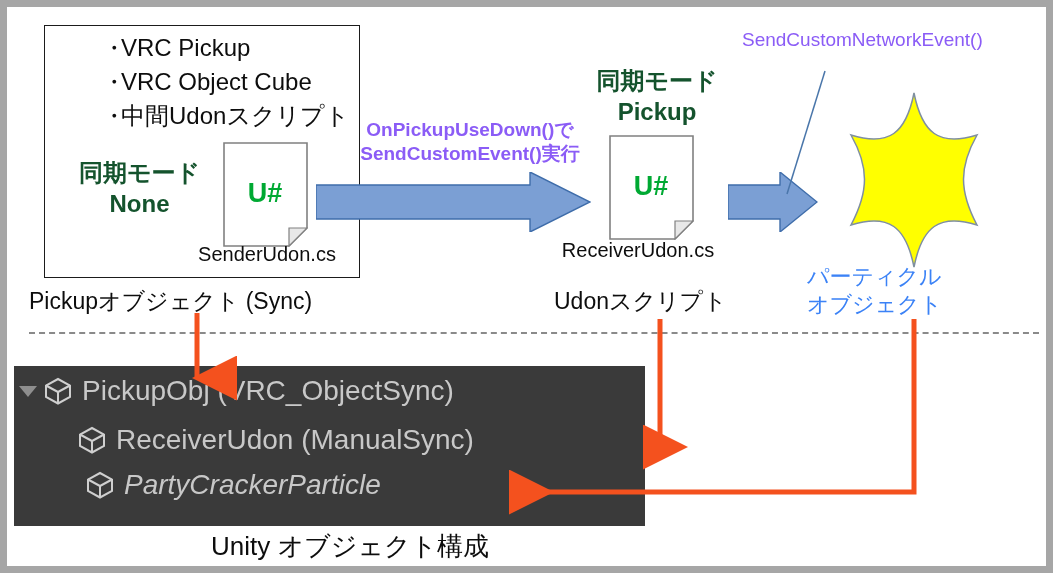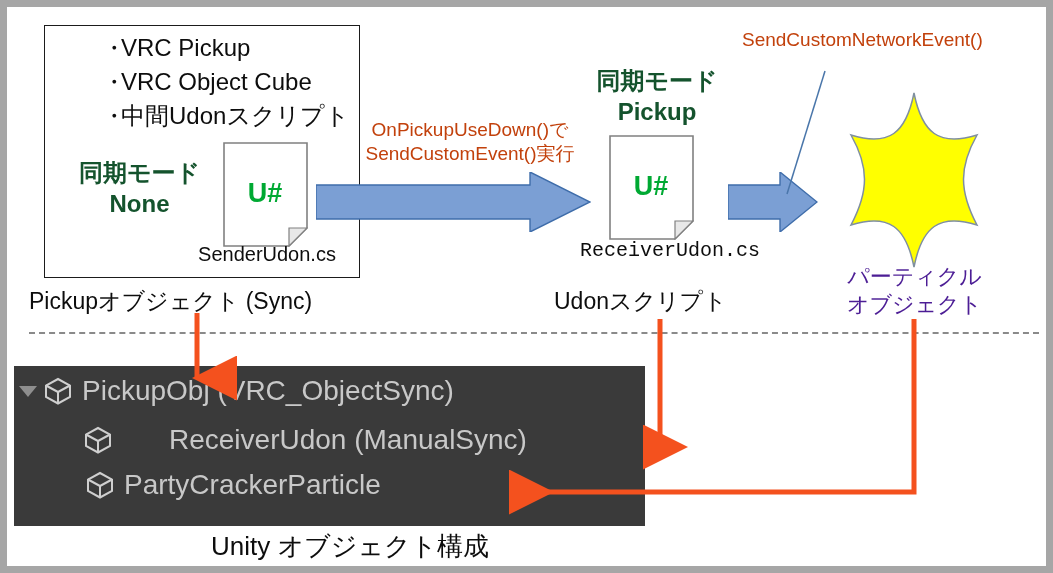--- a/index.html
+++ b/index.html
@@ -39,44 +39,44 @@
 
   
   .doc-icon{width:85px;height:105px;}
   .doc-icon svg{display:block;}
   .doc-caption{
     font-size:20px;color:#0d0d0d;text-align:center;white-space:nowrap;
   }
   #sender-doc{left:216px;top:135px;}
   #sender-caption{left:150px;top:236px;width:220px;}
   #receiver-doc{left:602px;top:128px;}
-  #receiver-caption{left:548px;top:232px;width:230px;font-family:Liberation Mono, monospace;}
+  #receiver-caption{left:516px;top:232px;width:230px;}
 
   
   .blue-arrow svg{display:block;}
   #arrow-sender-receiver{left:309px;top:165px;}
   #arrow-receiver-particle{left:721px;top:165px;}
 
   
   .anno{
-    font-size:19px;line-height:24px;color:#c2410c;
+    font-size:19px;line-height:24px;color:#8b5cf6;
     text-align:center;white-space:nowrap;
   }
-  #anno-sendcustomevent{left:333px;top:111px;width:260px;}
+  #anno-sendcustomevent{left:333px;top:111px;width:260px;font-weight:bold;}
   #anno-sendnetworkevent{
     left:735px;top:20px;width:310px;font-size:19px;line-height:25px;
     text-align:left;
   }
   #leader-line{left:770px;top:62px;}
 
   
   #particle-star{left:812px;top:84px;}
   #particle-caption{
     left:800px;top:256px;width:215px;font-size:22px;line-height:28px;
-    text-align:center;color:#4c1d95;white-space:nowrap;
+    text-align:left;color:#3b82f6;white-space:nowrap;
   }
 
   
   .obj-caption{font-size:23px;color:#0d0d0d;white-space:nowrap;}
   #caption-pickup{left:22px;top:279px;}
   #caption-udon{left:547px;top:279px;}
 
   
   #divider{
     left:22px;top:325px;width:1010px;height:0;
@@ -86,22 +86,22 @@
   
   #hierarchy-panel{
     left:7px;top:359px;width:631px;height:160px;
     background:#3a3a3a;
   }
   .hier-row{
     position:absolute;display:flex;align-items:center;
     color:#c8c8c8;font-size:28px;white-space:nowrap;
   }
   #hier-row-0{left:10px;top:368px;}
-  #hier-row-1{left:76px;top:417px;gap:47px;}
-  #hier-row-2{left:78px;top:462px;}
+  #hier-row-1{left:70px;top:417px;}
+  #hier-row-2{left:78px;top:462px;font-style:italic;}
   .disclosure{
     width:22px;height:22px;margin-right:4px;display:inline-block;position:relative;
   }
   .disclosure::after{
     content:"";position:absolute;left:2px;top:6px;
     border-left:9px solid transparent;border-right:9px solid transparent;
     border-top:11px solid #8e8e8e;
   }
   .cube-icon{margin-right:9px;display:inline-block;}
   .cube-icon svg{display:block;}

